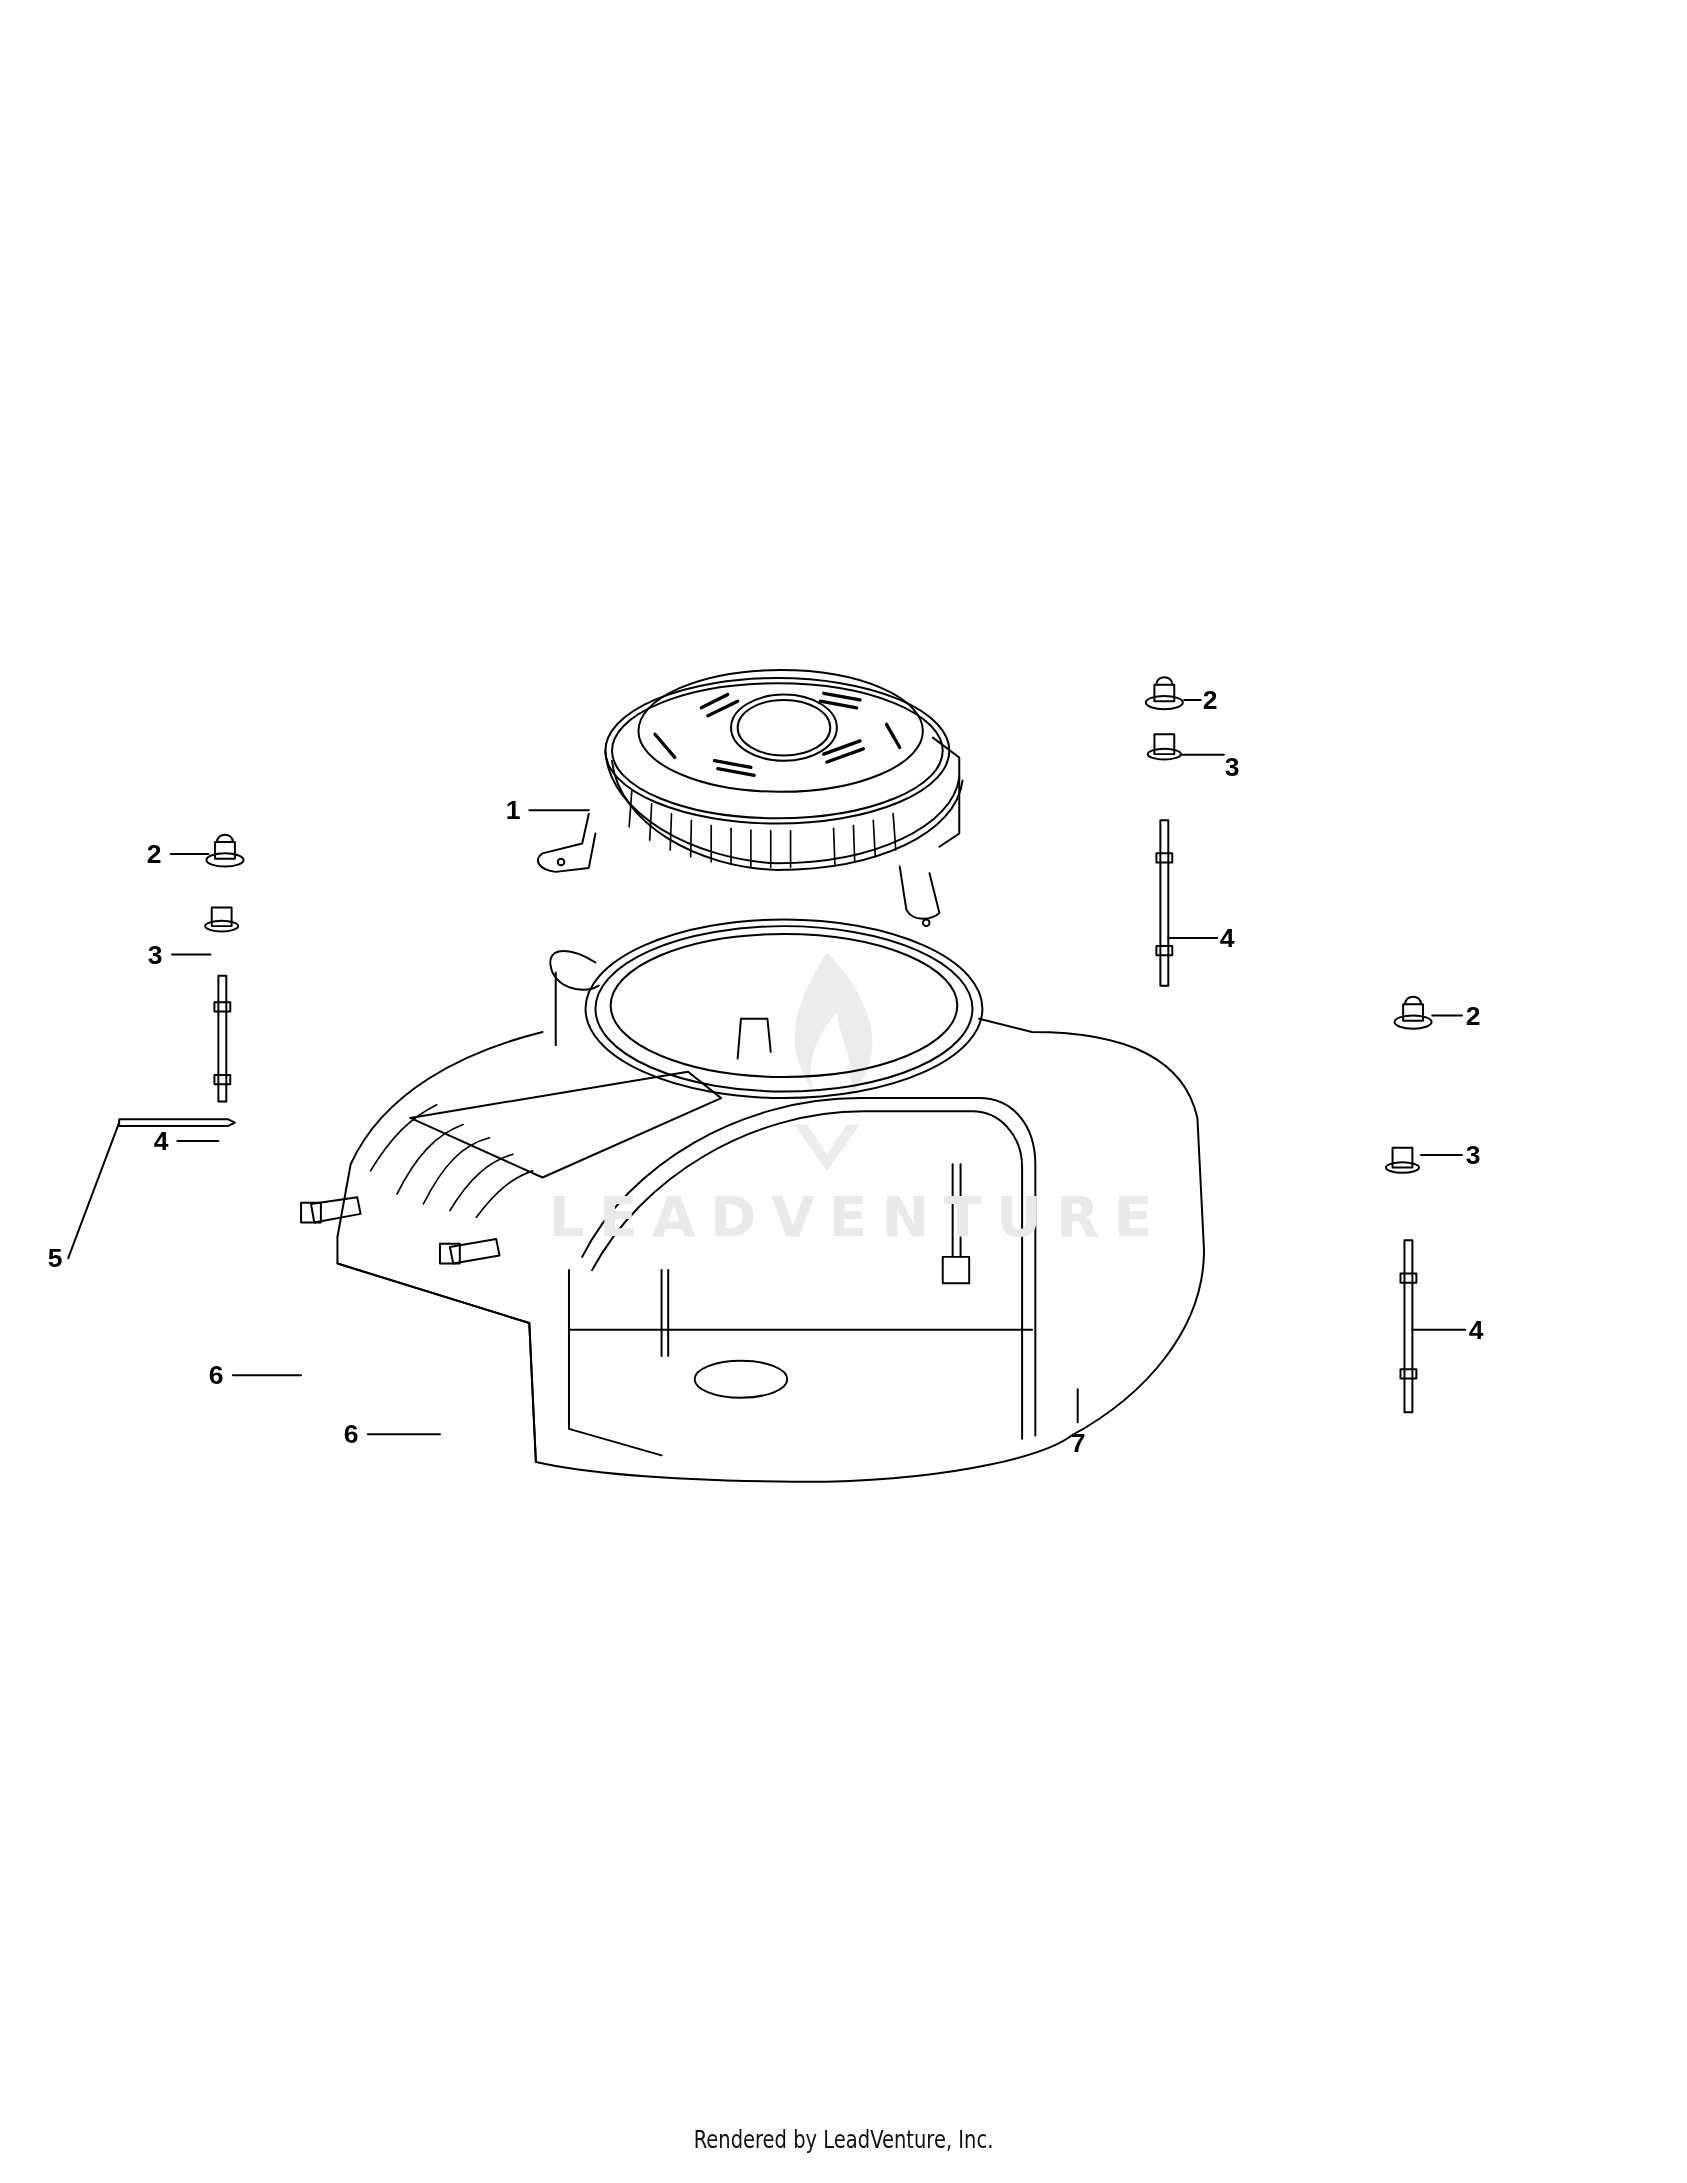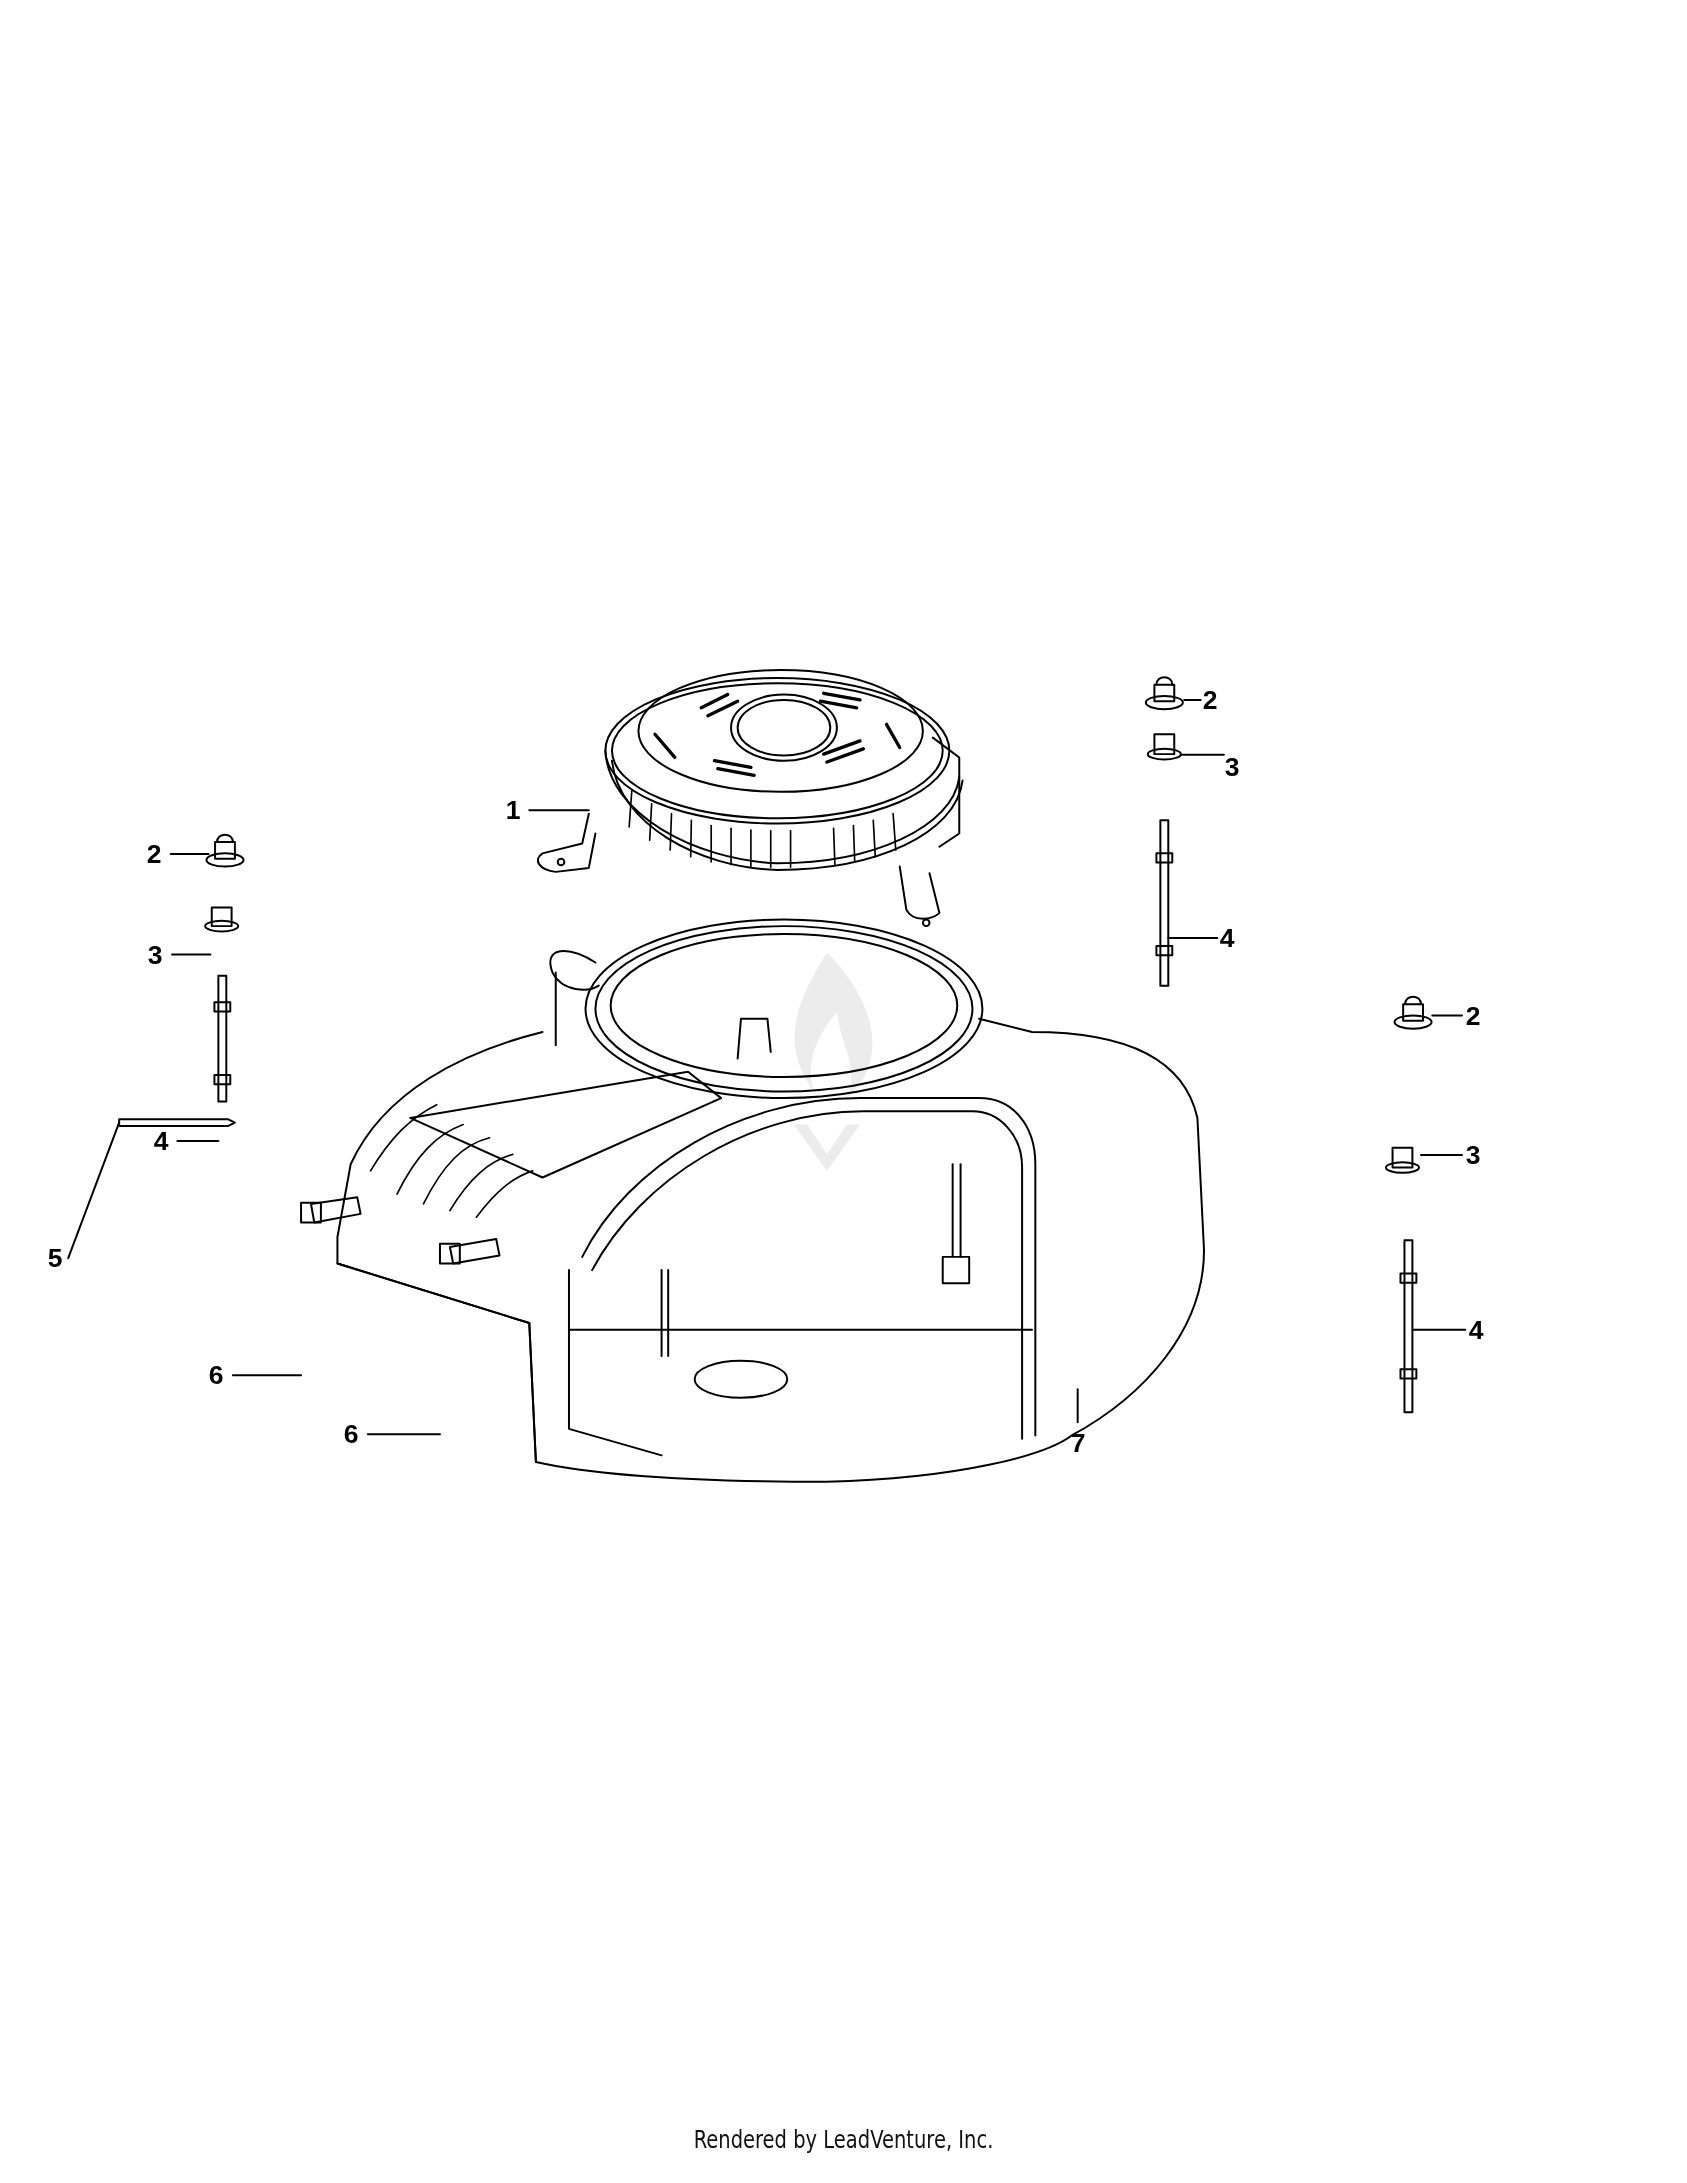--- a/index.html
+++ b/index.html
@@ -169,20 +169,21 @@
       <path d="M1629 2100 L1629 2150"></path>
       <path d="M258 1291 L315 1291"></path>
       <path d="M260 1443 L318 1443"></path>
       <path d="M268 1725 L330 1725"></path>
       <path d="M103 1902 L180 1697"></path>
       <path d="M352 2079 L455 2079"></path>
       <path d="M556 2168 L665 2168"></path>
     </g>
   </svg>
 
+  <div class="watermark">LEADVENTURE</div>
 
   <span class="callout" style="left:513px; top:810px;">1</span>
   <span class="callout" style="left:1210px; top:700px;">2</span>
   <span class="callout" style="left:1232px; top:767px;">3</span>
   <span class="callout" style="left:1227px; top:938px;">4</span>
   <span class="callout" style="left:1473px; top:1016px;">2</span>
   <span class="callout" style="left:1473px; top:1155px;">3</span>
   <span class="callout" style="left:1476px; top:1330px;">4</span>
   <span class="callout" style="left:154px; top:854px;">2</span>
   <span class="callout" style="left:155px; top:955px;">3</span>

